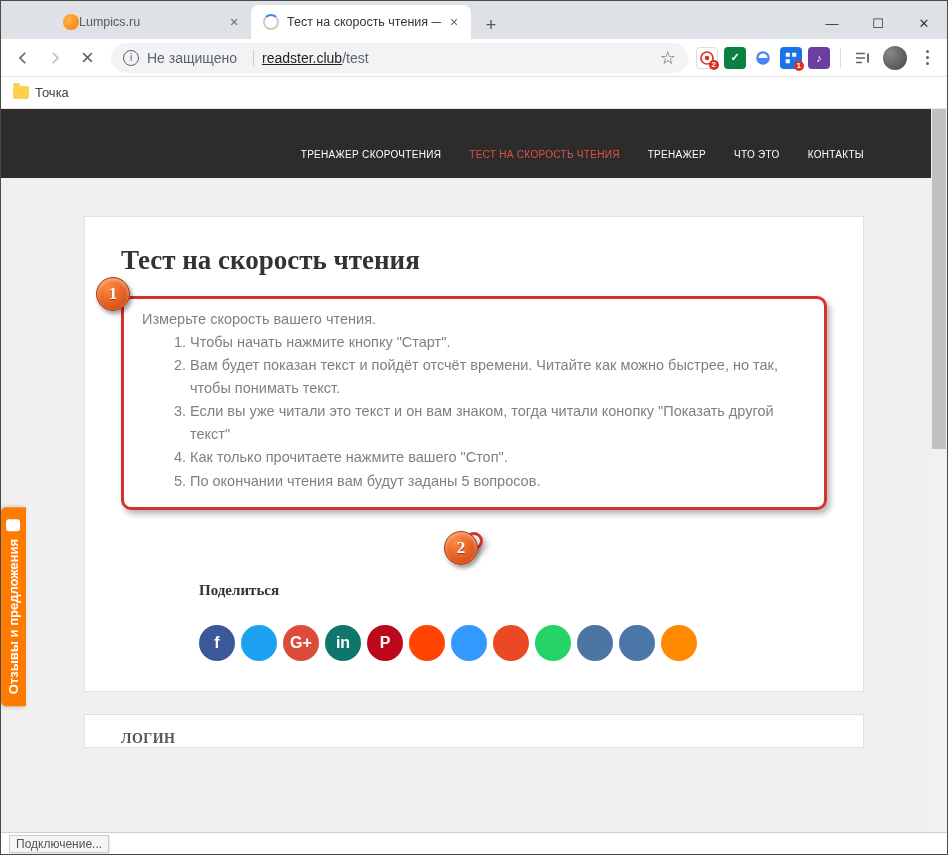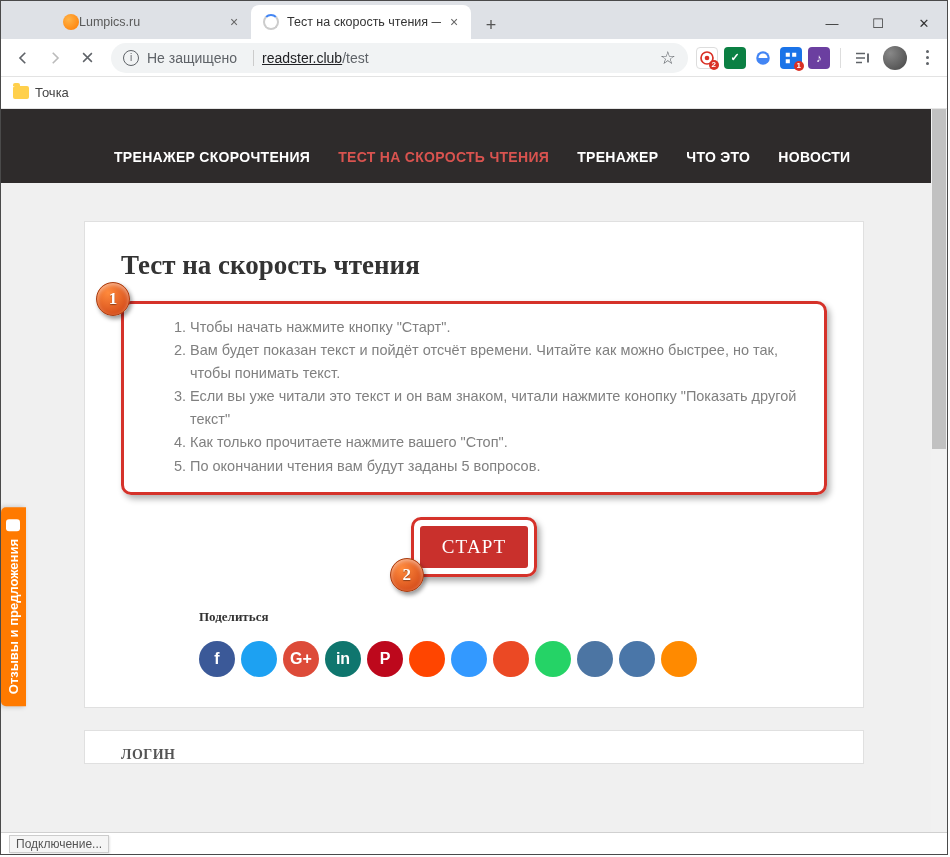--- a/index.html
+++ b/index.html
@@ -45,21 +45,21 @@
 
 
 .viewport { position: relative; height: calc(100% - 38px - 38px - 32px - 22px); overflow: hidden; background: #f0f0f0; }
 .scrollbar { position: absolute; right: 0; top: 0; width: 16px; height: 100%; background: #f1f1f1; }
 .scroll-thumb { position: absolute; top: 0; width: 14px; left: 1px; height: 340px; background: #c1c1c1; border-radius: 0; }
 
 
 .page-header { background: #2e2b2b; padding: 24px 0 0 0; }
 .page-header-inner { width: 780px; margin: 0 auto; }
 .site-title { font-family: Georgia, serif; font-size: 22px; font-weight: bold; color: #fff; padding-bottom: 22px; }
-.nav { display: flex; gap: 28px; padding: 16px 0 18px 30px; font-size: 14px; font-weight: 700; }
+.nav { display: flex; gap: 28px; padding: 16px 0 18px 30px; font-size: 10px; font-weight: 400; justify-content: flex-end; }
 .nav a { color: #fff; text-decoration: none; letter-spacing: 0.3px; }
 .nav a.active { color: #d9534f; }
 
 
 .page-body { background: #f0f0f0; padding: 38px 0 0; min-height: 600px; }
 .content-card { width: 780px; margin: 0 auto; background: #fff; border: 1px solid #e0e0e0; padding: 28px 36px 30px; position: relative; }
 .article-title { font-family: Georgia, serif; font-size: 27px; font-weight: bold; color: #333; margin-bottom: 20px; }
 
 .callout-box { border: 3px solid #d5322a; border-radius: 10px; padding: 12px 18px 14px; position: relative; box-shadow: 3px 4px 6px rgba(0,0,0,0.3); }
 .callout-intro { color: #808080; font-size: 14.5px; margin-bottom: 4px; }
@@ -68,21 +68,21 @@
 
 .callout-marker { position: absolute; width: 34px; height: 34px; border-radius: 50%; background: radial-gradient(circle at 35% 30%, #ff8a3c, #d9531e 70%); border: 1px solid #a83c10; box-shadow: 2px 3px 4px rgba(0,0,0,0.4), inset 0 2px 4px rgba(255,255,255,0.5); display: flex; align-items: center; justify-content: center; color: #fff; font-weight: bold; font-size: 17px; font-family: Georgia, serif; text-shadow: 0 1px 1px rgba(0,0,0,0.4); }
 .marker-1 { top: -22px; left: -28px; }
 
 .start-wrap { display: flex; justify-content: center; margin-top: 22px; position: relative; }
 .start-outline { border: 3px solid #d5322a; border-radius: 10px; padding: 6px; box-shadow: 3px 4px 6px rgba(0,0,0,0.35); position: relative; }
 .start-btn { background: #c9302c; color: #fff; border: none; padding: 10px 22px; font-size: 19px; font-family: Georgia, serif; letter-spacing: 1px; cursor: pointer; border-radius: 3px; }
 .marker-2 { bottom: -18px; left: -24px; }
 
 .share-block { margin-top: 32px; margin-left: 78px; }
-.share-title { font-family: Georgia, serif; font-weight: bold; color: #333; font-size: 13px; margin-bottom: 16px; }
+.share-title { font-family: Georgia, serif; font-weight: bold; color: #333; font-size: 15px; margin-bottom: 26px; }
 .share-icons { display: flex; gap: 6px; }
 .share-icon { width: 36px; height: 36px; border-radius: 50%; display: flex; align-items: center; justify-content: center; color: #fff; font-weight: bold; font-size: 16px; cursor: pointer; }
 
 .login-card { width: 780px; margin: 22px auto 0; background: #fff; border: 1px solid #e0e0e0; padding: 16px 36px 0; }
 .login-title { font-family: Georgia, serif; font-size: 14px; font-weight: bold; color: #555; letter-spacing: 0.5px; }
 
 
 .feedback-tab { position: absolute; left: 0; top: 398px; background: #ff7a00; color: #fff; writing-mode: vertical-rl; transform: rotate(180deg); padding: 12px 5px; font-size: 13px; font-weight: 600; border-radius: 0 5px 5px 0; cursor: pointer; display: flex; align-items: center; gap: 8px; box-shadow: 2px 0 5px rgba(0,0,0,0.2); }
 .feedback-tab .bubble { width: 14px; height: 12px; background: #fff; border-radius: 3px; position: relative; transform: rotate(180deg); }
 
@@ -189,45 +189,45 @@
 
   <div class="viewport">
 
     <div class="page-header">
       <div class="page-header-inner">
         <div class="nav">
           <a href="#">ТРЕНАЖЕР СКОРОЧТЕНИЯ</a>
           <a href="#" class="active">ТЕСТ НА СКОРОСТЬ ЧТЕНИЯ</a>
           <a href="#">ТРЕНАЖЕР</a>
           <a href="#">ЧТО ЭТО</a>
-          <a href="#">НОВОСТИ</a>
+          <a href="#">КОНТАКТЫ</a>
         </div>
       </div>
     </div>
 
     <div class="page-body">
       <div class="content-card">
         <h1 class="article-title">Тест на скорость чтения</h1>
 
         <div class="callout-box">
           <div class="callout-marker marker-1">
               <span>1</span>
             </div>
+          <div class="callout-intro">Измерьте скорость вашего чтения.</div>
           <ol class="callout-list">
             <li>Чтобы начать нажмите кнопку "Старт".</li>
             <li>Вам будет показан текст и пойдёт отсчёт времени. Читайте как можно быстрее, но так, чтобы понимать текст.</li>
-            <li>Если вы уже читали это текст и он вам знаком, читали нажмите конопку "Показать другой текст"</li>
+            <li>Если вы уже читали это текст и он вам знаком, тогда читали конопку "Показать другой текст"</li>
             <li>Как только прочитаете нажмите вашего "Стоп".</li>
             <li>По окончании чтения вам будут заданы 5 вопросов.</li>
           </ol>
         </div>
 
         <div class="start-wrap">
           <div class="start-outline">
-            <button class="start-btn">СТАРТ</button>
             <div class="callout-marker marker-2">
                 <span>2</span>
               </div>
           </div>
         </div>
 
         <div class="share-block">
           <div class="share-title">Поделиться</div>
           <div class="share-icons" id="share-icons">
               <div class="share-icon" style="background: rgb(59, 89, 152);">f</div>

